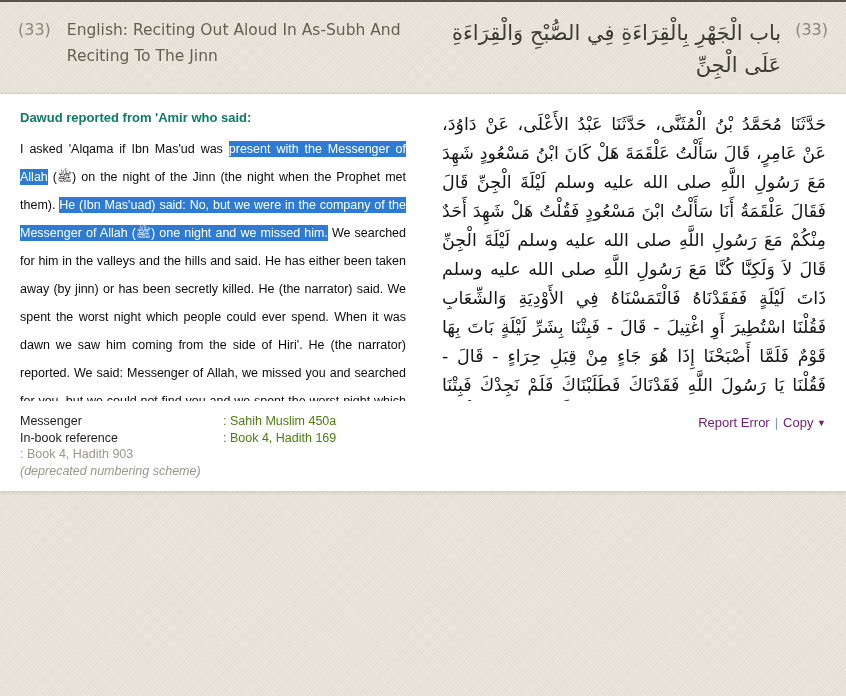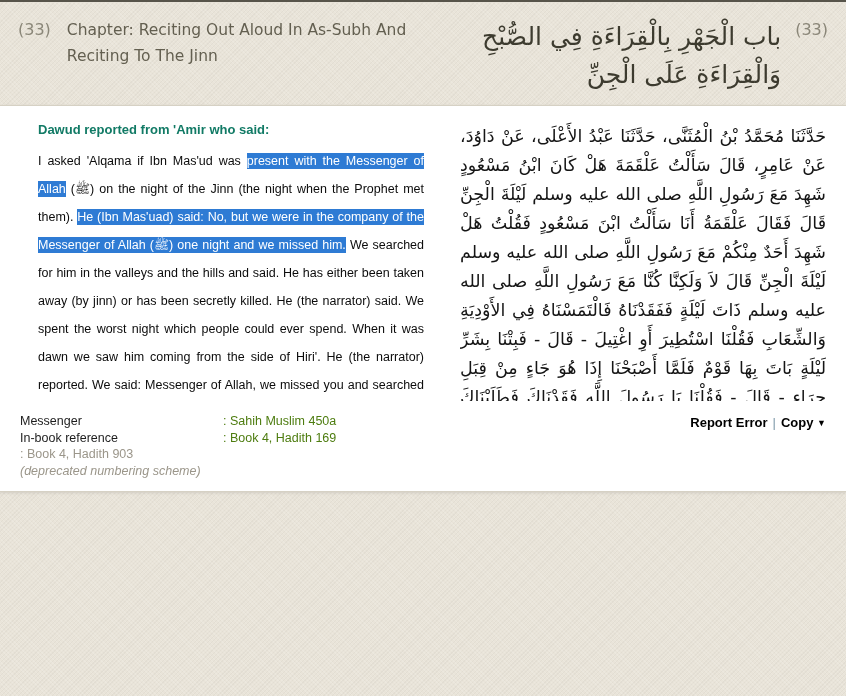--- a/index.html
+++ b/index.html
@@ -15,33 +15,33 @@
 
   
   .chapter-header {
     display: flex; justify-content: space-between; align-items: flex-start;
     padding: 16px 18px 12px 18px; min-height: 86px;
   }
   .ch-left { display: flex; gap: 16px; align-items: flex-start; }
   .ch-num { color: #8a8678; font-size: 16px; line-height: 1.5; white-space: nowrap; }
   .ch-title-en { color: #635f50; font-size: 15.5px; line-height: 1.65; max-width: 350px; }
   .ch-right { display: flex; gap: 14px; align-items: flex-start; }
-  .ch-title-ar { font-size: 25px; color: #3d3b2f; direction: rtl; text-align: right; line-height: 1.5; max-width: 360px; }
+  .ch-title-ar { font-size: 21px; color: #3d3b2f; direction: rtl; text-align: right; line-height: 1.5; max-width: 360px; }
 
   
   .card {
     background: #ffffff;
     border-top: 1px solid #d6d1c4; border-bottom: 1px solid #d6d1c4;
     box-shadow: 0 1px 3px rgba(0,0,0,.10);
     padding: 16px 20px 12px 20px;
     flex: 1; margin-bottom: 12px;
     display: flex; flex-direction: column;
     overflow: hidden;
   }
-  .columns { display: flex; gap: 36px; flex: 1; overflow: hidden; margin-left: 18px; }
+  .columns { display: flex; gap: 36px; flex: 1; overflow: hidden; }
   .english-col { width: 386px; flex: 0 0 auto; }
   .narrator { color: #117a65; font-weight: bold; font-size: 13px; margin-bottom: 10px; font-family: "Liberation Sans", sans-serif; }
   .english-text {
     font-family: "Liberation Sans", sans-serif;
     font-size: 12.5px; line-height: 28px; text-align: justify; color: #0b0b0b;
   }
   .hl { background: #2e7bd4; color: #ffffff; padding: 1px 0; }
   .arabic-col { flex: 1; overflow: hidden; }
   .arabic-text {
     direction: rtl; unicode-bidi: embed;
@@ -53,33 +53,33 @@
   .footer-row { display: flex; justify-content: space-between; align-items: flex-start; margin-top: 12px; }
   .references { font-size: 12.5px; line-height: 16.5px; font-family: "Liberation Sans", sans-serif; }
   .ref-row { display: flex; }
   .ref-label { width: 203px; color: #1d1d1d; flex: 0 0 auto; }
   .ref-label.muted { color: #9b968a; }
   .ref-label.italic { font-style: italic; }
   .ref-value { color: #4d7c0f; }
   .ref-value.muted { color: #9b968a; }
   .ref-value.link { cursor: pointer; }
   .actions { font-size: 13px; color: #56a3c9; white-space: nowrap; padding-top: 2px; font-family: "Liberation Sans", sans-serif; }
-  .action-link { color: #000000; text-decoration: none; cursor: pointer; font-weight: bold; }
+  .action-link { color: #701a75; text-decoration: none; cursor: pointer; }
   .sep { color: #7d98a8; margin: 0 5px; }
   .caret { font-size: 9px; position: relative; top: -1px; }
 </style>
 </head>
 <body>
 
 <div class="page">
 
   <header class="chapter-header">
     <div class="ch-left">
       <span class="ch-num">(33)</span>
-      <div class="ch-title-en">Chapter: Reciting Out Aloud In As-Subh And Reciting To The Jinn</div>
+      <div class="ch-title-en">English: Reciting Out Aloud In As-Subh And Reciting To The Jinn</div>
     </div>
     <div class="ch-right">
       <div class="ch-title-ar">باب الْجَهْرِ بِالْقِرَاءَةِ فِي الصُّبْحِ وَالْقِرَاءَةِ عَلَى الْجِنِّ</div>
       <span class="ch-num">(33)</span>
     </div>
   </header>
 
   <main class="card">
     <div class="columns">
       <div class="english-col">

